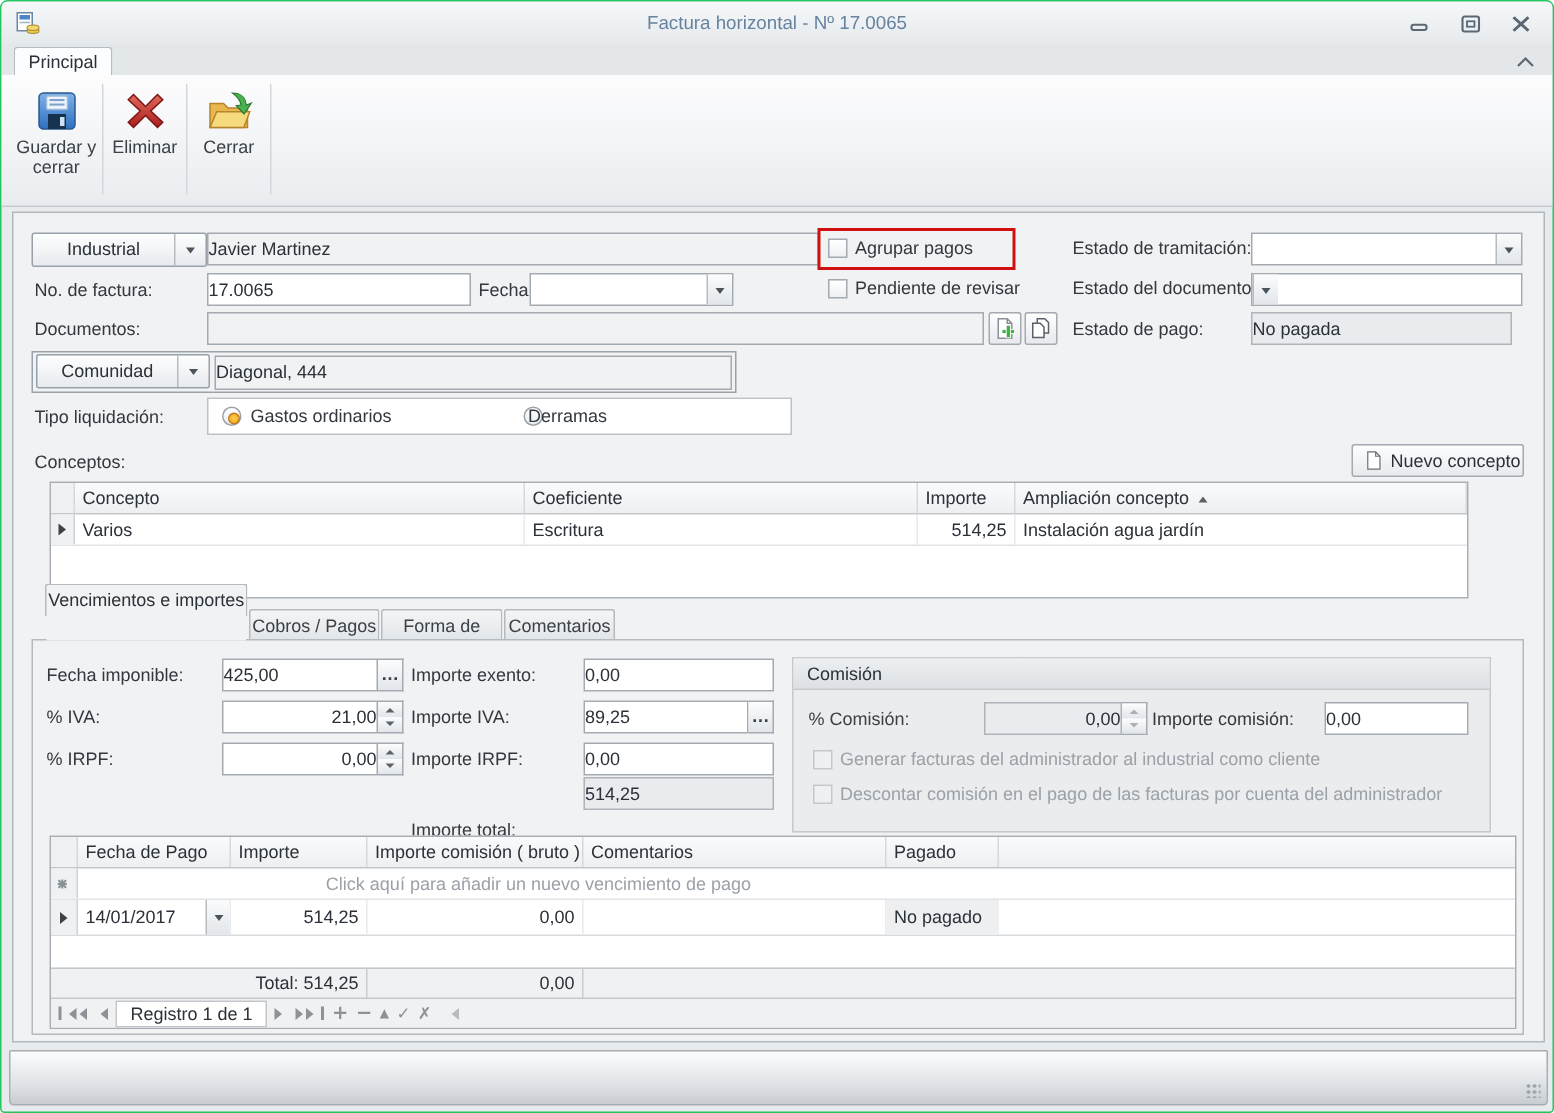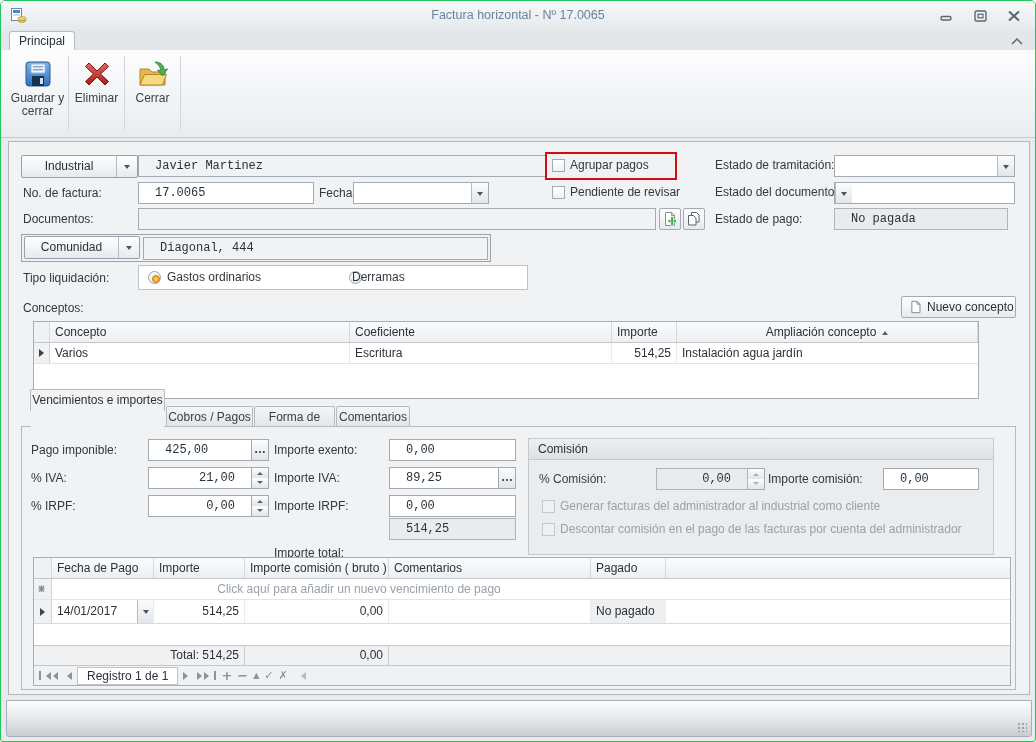--- a/index.html
+++ b/index.html
@@ -23,21 +23,21 @@
   .ribbonbody { left:0; top:49px; width:100%; height:88px;
     background:linear-gradient(#fdfdfe,#e9ecef); border-bottom:1px solid #c7cbd0; }
   .rbtn { top:53px; height:79px; border-radius:2px; text-align:center; cursor:pointer; }
   .rbtn .ric { display:block; margin:4px auto 2px auto; }
   .rbtn .rlb { display:block; line-height:13px; color:#3a4148; }
   .rsep { top:55px; width:1px; height:74px; background:#d3d7db; }
   .chev { left:1008px; top:35px; width:16px; height:12px; }
   
   .lbl { line-height:22px; white-space:nowrap; color:#33383e; }
   .fld { height:22px; background:#ffffff; border:1px solid #a3aab1; line-height:20px;
-    padding:0 16px; overflow:hidden; white-space:nowrap;font-family:Liberation Mono, monospace; }
+    padding:0 0; overflow:hidden; white-space:nowrap; }
   .fld.gray { background:#f1f2f4; }
   .fld.ro   { background:#e9ebee; border-color:#aeb4ba; }
   .fld.num { text-align:right; }
   .combo { height:22px; background:#ffffff; border:1px solid #a3aab1; display:flex; }
   .combo .cval { flex:1; line-height:20px; padding:0 4px; white-space:nowrap; overflow:hidden;margin-top:24px; }
   .cArrow { width:17px; border-left:1px solid #b6bcc2;
     background:linear-gradient(#fbfcfd,#e2e6ea); display:flex; align-items:center; justify-content:center; }
   .tridown { width:0; height:0; border:3.5px solid transparent; border-top:4px solid #4c545b; margin-top:4px; }
   .splitbtn { height:23px; display:flex; border:1px solid #98a1aa; border-radius:2px;
     background:linear-gradient(#fdfefe,#e7eaee); }
@@ -262,21 +262,21 @@
     </svg>
     <span>Nuevo concepto</span>
   </div>
 
   <div class="abs grid" style="left:32px;top:320px;width:946px;height:78px">
     <div class="grow ghead">
       <div class="gc gind" style="width:16px"></div>
       <div class="gc" style="width:300px">Concepto</div>
       <div class="gc" style="width:262px">Coeficiente</div>
       <div class="gc" style="width:65px">Importe</div>
-      <div class="gc" style="flex:1;display:flex;justify-content:center;align-items:center">
+      <div class="gc" style="flex:1;display:flex;justify-content:flex-start;align-items:center">
         <span>Ampliación concepto</span>
         <i class="sortup"></i>
       </div>
     </div>
     <div class="grow" style="height:21px;border-bottom:1px solid #e2e4e7">
       <div class="gc gind" style="width:16px;padding:0">
           <i class="rowarrow"></i>
         </div>
       <div class="gc" style="width:300px;border-right:1px solid #e8eaec">Varios</div>
       <div class="gc" style="width:262px;border-right:1px solid #e8eaec">Escritura</div>
@@ -287,21 +287,21 @@
 
   
   <div class="abs tab on" style="left:29px;top:388px;width:135px">Vencimientos e importes</div>
   <div class="abs tab off" style="left:165px;top:405px;width:87px;height:21px">Cobros / Pagos</div>
   <div class="abs tab off" style="left:253px;top:405px;width:81px;height:21px">Forma de pago</div>
   <div class="abs tab off" style="left:335px;top:405px;width:74px;height:21px">Comentarios</div>
   <div class="abs" style="left:20px;top:425px;width:995px;height:264px;background:#f0f2f4;border:1px solid #b4bac0"></div>
   <div class="abs" style="left:30px;top:425px;width:133px;height:1px;background:#f0f2f4"></div>
 
   
-  <div class="abs lbl" style="left:30px;top:438px">Pago imponible:</div>
+  <div class="abs lbl" style="left:30px;top:438px">Fecha imponible:</div>
   <div class="abs" style="left:147px;top:438px;display:flex">
     <div class="fld" style="width:104px">425,00</div>
     <div class="ellipsisbtn">…</div>
   </div>
   <div class="abs lbl" style="left:273px;top:438px">Importe exento:</div>
   <div class="abs fld" style="left:388px;top:438px;width:127px">0,00</div>
 
   <div class="abs lbl" style="left:30px;top:466px">% IVA:</div>
   <div class="abs" style="left:147px;top:466px;display:flex">
     <div class="fld num" style="width:104px">21,00</div>

